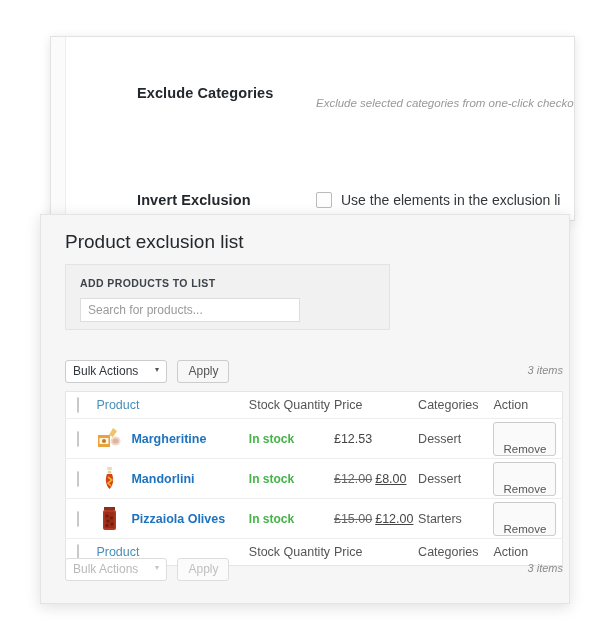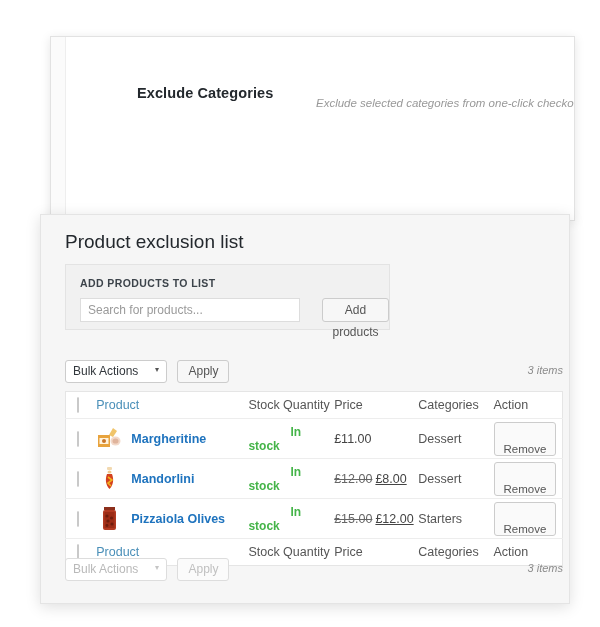--- a/index.html
+++ b/index.html
@@ -264,21 +264,21 @@
     flex: 0 0 auto;
     background: #ffffff;
     position: relative;
     overflow: hidden;
   }
   .prod-name {
     color: #1e73be;
     font-weight: bold;
     font-size: 12.5px;
   }
-  .stock-in { color: #45b449; font-weight: bold; font-size: 12px; margin-left: 42px; }
+  .stock-in { color: #45b449; font-weight: bold; font-size: 12px; }
   .price-old { color: #666666; text-decoration: line-through; margin-right: 3px; }
   .price-new { color: #444444; text-decoration: underline; }
   .price-plain { color: #444444; }
   .cat-text { color: #555555; }
 
   .remove-btn {
     height: 22px;
     padding: 16px 9px;
     background: #fafafa;
     border: 1px solid #cccccc;
@@ -298,32 +298,40 @@
   <div class="settings-panel">
     <div class="settings-inner">
 
       <div class="field-row r1">
         <div class="field-label">Exclude Categories</div>
         <div class="field-control">
           <div class="help-text">Exclude selected categories from one-click checkout fea</div>
         </div>
       </div>
 
+      <div class="field-row r2">
+        <div class="field-label">Invert Exclusion</div>
+        <div class="field-control">
+          <div class="cb-line">
+            <span class="cb"></span>
+            <span class="cb-label">Use the elements in the exclusion li</span>
+          </div>
+        </div>
+      </div>
 
     </div>
   </div>
 
   <div class="list-panel">
 
     <div class="panel-title">Product exclusion list</div>
 
     <div class="add-box">
       <div class="add-box-title">ADD PRODUCTS TO LIST</div>
       <input class="search-input" type="text" placeholder="Search for products..." style="">
-      <button class="add-btn">Add products</button>
     </div>
 
     <div class="bulk-bar top">
       <span class="bulk-select">
         <span class="lbl">Bulk Actions</span>
         <span class="caret">▾</span>
       </span>
       <button class="apply-btn">Apply</button>
       <span class="items-count">3 items</span>
     </div>
@@ -359,21 +367,21 @@
                   <ellipse cx="19.5" cy="16" rx="3" ry="2.6" fill="#e0b49c"></ellipse>
                 </svg>
               </span>
               <span class="prod-name">Margheritine</span>
             </span>
           </td>
           <td class="c-stock">
             <span class="stock-in">In stock</span>
           </td>
           <td class="c-price">
-            <span class="price-plain">£11.00</span>
+            <span class="price-plain">£12.53</span>
           </td>
           <td class="c-cat">
             <span class="cat-text">Dessert</span>
           </td>
           <td class="c-act">
             <button class="remove-btn">Remove</button>
           </td>
         </tr>
 
         <tr class="body-row">

